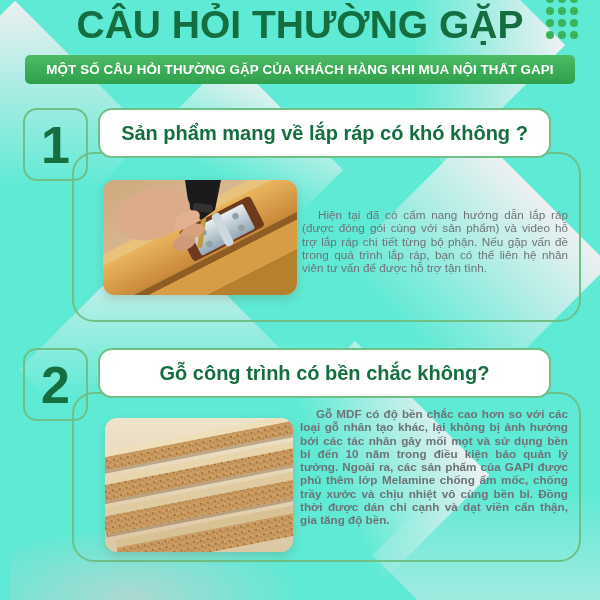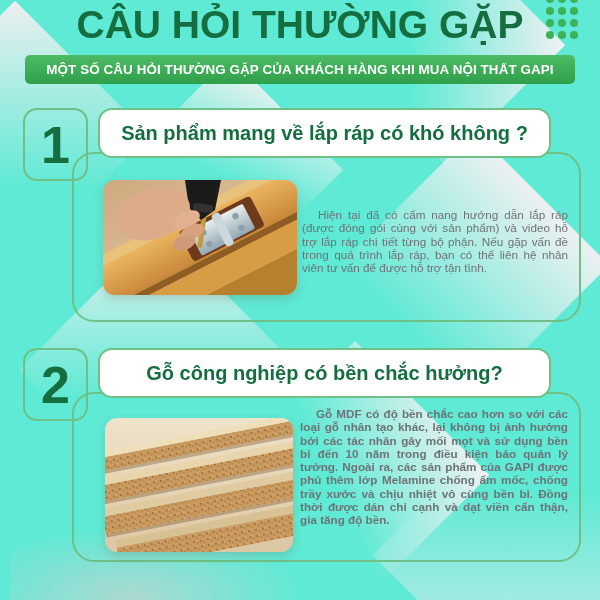--- a/index.html
+++ b/index.html
@@ -131,21 +131,21 @@
         <ellipse cx="84" cy="40" rx="14" ry="8" fill="#e2b290" transform="rotate(-30 84 40)"></ellipse>
         <ellipse cx="89" cy="52" rx="13" ry="7" fill="#d8a27f" transform="rotate(-25 89 52)"></ellipse>
         <ellipse cx="81" cy="63" rx="12" ry="7" fill="#cf9a77" transform="rotate(-20 81 63)"></ellipse>
       </svg>
     </div>
     <div class="answer a1">Hiện tại đã có cẩm nang hướng dẫn lắp ráp (được đóng gói cùng với sản phẩm) và video hỗ trợ lắp ráp chi tiết từng bộ phận. Nếu gặp vấn đề trong quá trình lắp ráp, bạn có thể liên hệ nhân viên tư vấn để được hỗ trợ tận tình.</div>
   </div>
 
   <div class="b2">
     <div class="num-box">2</div>
-    <div class="q-box">Gỗ công nghiệp có bền chắc hưởng?</div>
+    <div class="q-box">Gỗ công trình có bền chắc không?</div>
     <div class="a-box"></div>
     <div class="photo p2">
       <svg viewBox="0 0 188 134" xmlns="http://www.w3.org/2000/svg">
         <defs>
           <linearGradient id="p2bg" x1="0" y1="0" x2="0" y2="1">
             <stop offset="0" stop-color="#efe3cb"></stop>
               <stop offset="1" stop-color="#dcc7a3"></stop>
           </linearGradient>
           <pattern id="chip" width="7" height="6" patternUnits="userSpaceOnUse">
             <rect width="7" height="6" fill="#c99a5f"></rect>

